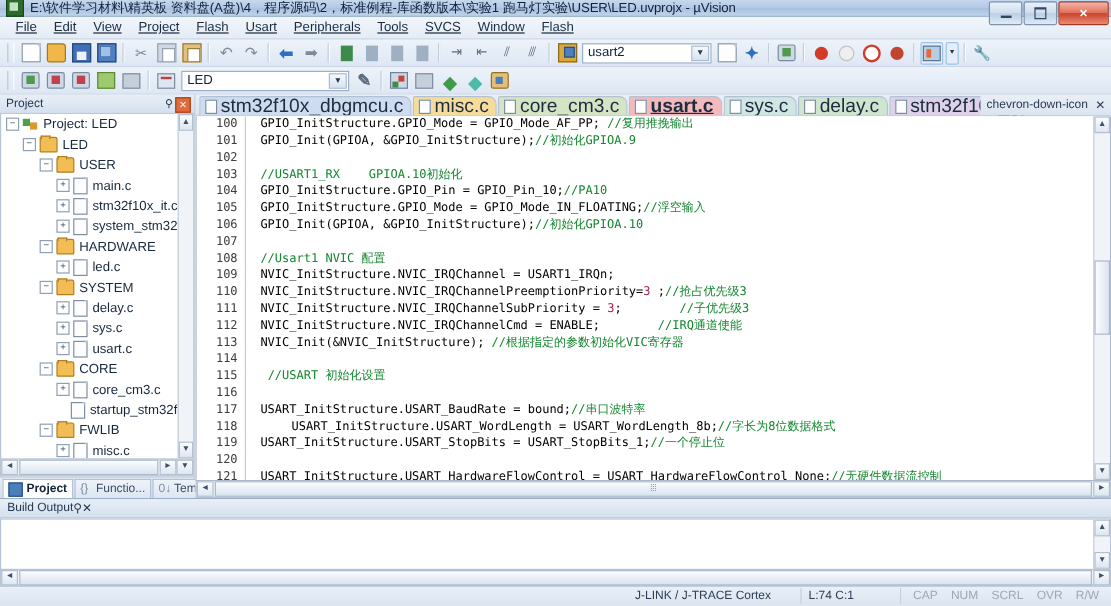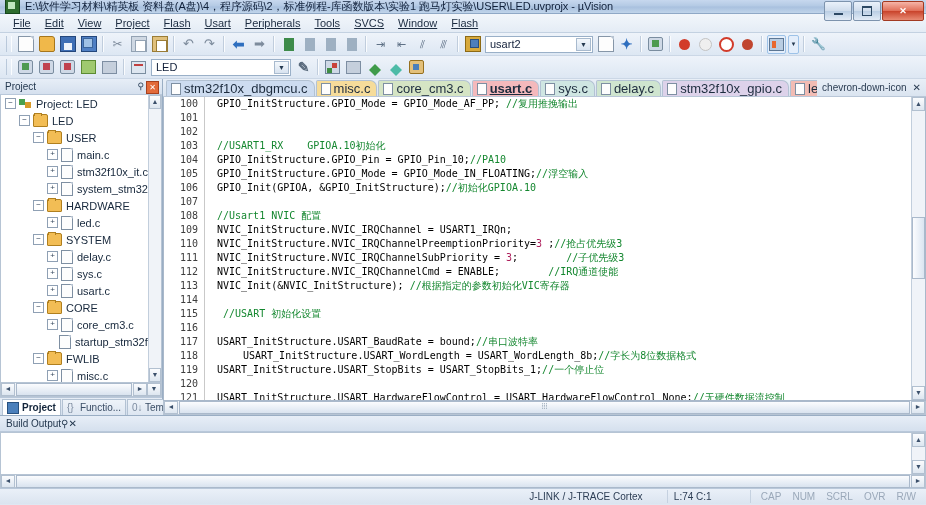--- a/index.html
+++ b/index.html
@@ -255,21 +255,21 @@
   .editorarea { flex:1; display:flex; flex-direction:column; min-width:0; background:#f4f6fa; }
   .tabstrip {
     height:17px; display:flex; align-items:flex-end;
     background: linear-gradient(180deg,#e9eff7 0%,#dae4f0 100%);
     border-bottom:1px solid #b9c7d8;
     padding-left:3px; position:relative; overflow:hidden;
   }
   .etab {
     height:16px; display:flex; align-items:center;
     padding:0 6px 0 4px; margin-right:1px;
-    font-size:13px; color:#1d2c3e;
+    font-size:16px; color:#1d2c3e;
     border:1px solid #b3c2d3; border-bottom:none;
     border-radius:2px 7px 0 0;
     white-space:nowrap;
     box-sizing:border-box;
   }
   .etab .tdoc {
     width:8px;height:10px;margin-right:3px;flex:0 0 auto;
     background:#fdfdfd;border:1px solid #7e8fa2;position:relative;
   }
   .etab.active .lbl { font-weight:bold; text-decoration:underline; }
@@ -687,21 +687,21 @@
             <span class="lbl">main.c</span>
           </div>
           <div class="tabctl">
           <span>chevron-down-icon</span>
           <span>✕</span>
         </div>
       </div>
       <div class="codewrap">
         <div class="code" id="code-host">
             <div class="cline"><span class="lnum">100</span><span class="gutterbar"></span><span class="ctext" style="padding-left: 12px;"><span style="color: rgb(0, 0, 0);">GPIO_InitStructure.GPIO_Mode = GPIO_Mode_AF_PP; </span><span class="cmt" style="color: rgb(20, 135, 47);">//复用推挽输出</span></span></div>
-            <div class="cline"><span class="lnum">101</span><span class="gutterbar"></span></div>
+            <div class="cline"><span class="lnum">101</span><span class="gutterbar"></span><span class="ctext" style="padding-left: 12px;"><span style="color: rgb(0, 0, 0);">GPIO_Init(GPIOA, &amp;GPIO_InitStructure);</span><span class="cmt" style="color: rgb(20, 135, 47);">//初始化GPIOA.9</span></span></div>
             <div class="cline"><span class="lnum">102</span><span class="gutterbar"></span><span class="ctext" style="padding-left: 12px;"></span></div>
             <div class="cline"><span class="lnum">103</span><span class="gutterbar"></span><span class="ctext" style="padding-left: 12px;"><span class="cmt" style="color: rgb(20, 135, 47);">//USART1_RX    GPIOA.10初始化</span></span></div>
             <div class="cline"><span class="lnum">104</span><span class="gutterbar"></span><span class="ctext" style="padding-left: 12px;"><span style="color: rgb(0, 0, 0);">GPIO_InitStructure.GPIO_Pin = GPIO_Pin_10;</span><span class="cmt" style="color: rgb(20, 135, 47);">//PA10</span></span></div>
             <div class="cline"><span class="lnum">105</span><span class="gutterbar"></span><span class="ctext" style="padding-left: 12px;"><span style="color: rgb(0, 0, 0);">GPIO_InitStructure.GPIO_Mode = GPIO_Mode_IN_FLOATING;</span><span class="cmt" style="color: rgb(20, 135, 47);">//浮空输入</span></span></div>
             <div class="cline"><span class="lnum">106</span><span class="gutterbar"></span><span class="ctext" style="padding-left: 12px;"><span style="color: rgb(0, 0, 0);">GPIO_Init(GPIOA, &amp;GPIO_InitStructure);</span><span class="cmt" style="color: rgb(20, 135, 47);">//初始化GPIOA.10</span></span></div>
             <div class="cline"><span class="lnum">107</span><span class="gutterbar"></span><span class="ctext" style="padding-left: 12px;"></span></div>
             <div class="cline"><span class="lnum">108</span><span class="gutterbar"></span><span class="ctext" style="padding-left: 12px;"><span class="cmt" style="color: rgb(20, 135, 47);">//Usart1 NVIC 配置</span></span></div>
             <div class="cline"><span class="lnum">109</span><span class="gutterbar"></span><span class="ctext" style="padding-left: 12px;"><span style="color: rgb(0, 0, 0);">NVIC_InitStructure.NVIC_IRQChannel = USART1_IRQn;</span></span></div>
             <div class="cline"><span class="lnum">110</span><span class="gutterbar"></span><span class="ctext" style="padding-left: 12px;"><span style="color: rgb(0, 0, 0);">NVIC_InitStructure.NVIC_IRQChannelPreemptionPriority=</span><span style="color: rgb(173, 31, 91);">3</span><span style="color: rgb(0, 0, 0);"> ;</span><span class="cmt" style="color: rgb(20, 135, 47);">//抢占优先级3</span></span></div>
             <div class="cline"><span class="lnum">111</span><span class="gutterbar"></span><span class="ctext" style="padding-left: 12px;"><span style="color: rgb(0, 0, 0);">NVIC_InitStructure.NVIC_IRQChannelSubPriority = </span><span style="color: rgb(173, 31, 91);">3</span><span style="color: rgb(0, 0, 0);">;        </span><span class="cmt" style="color: rgb(20, 135, 47);">//子优先级3</span></span></div>

